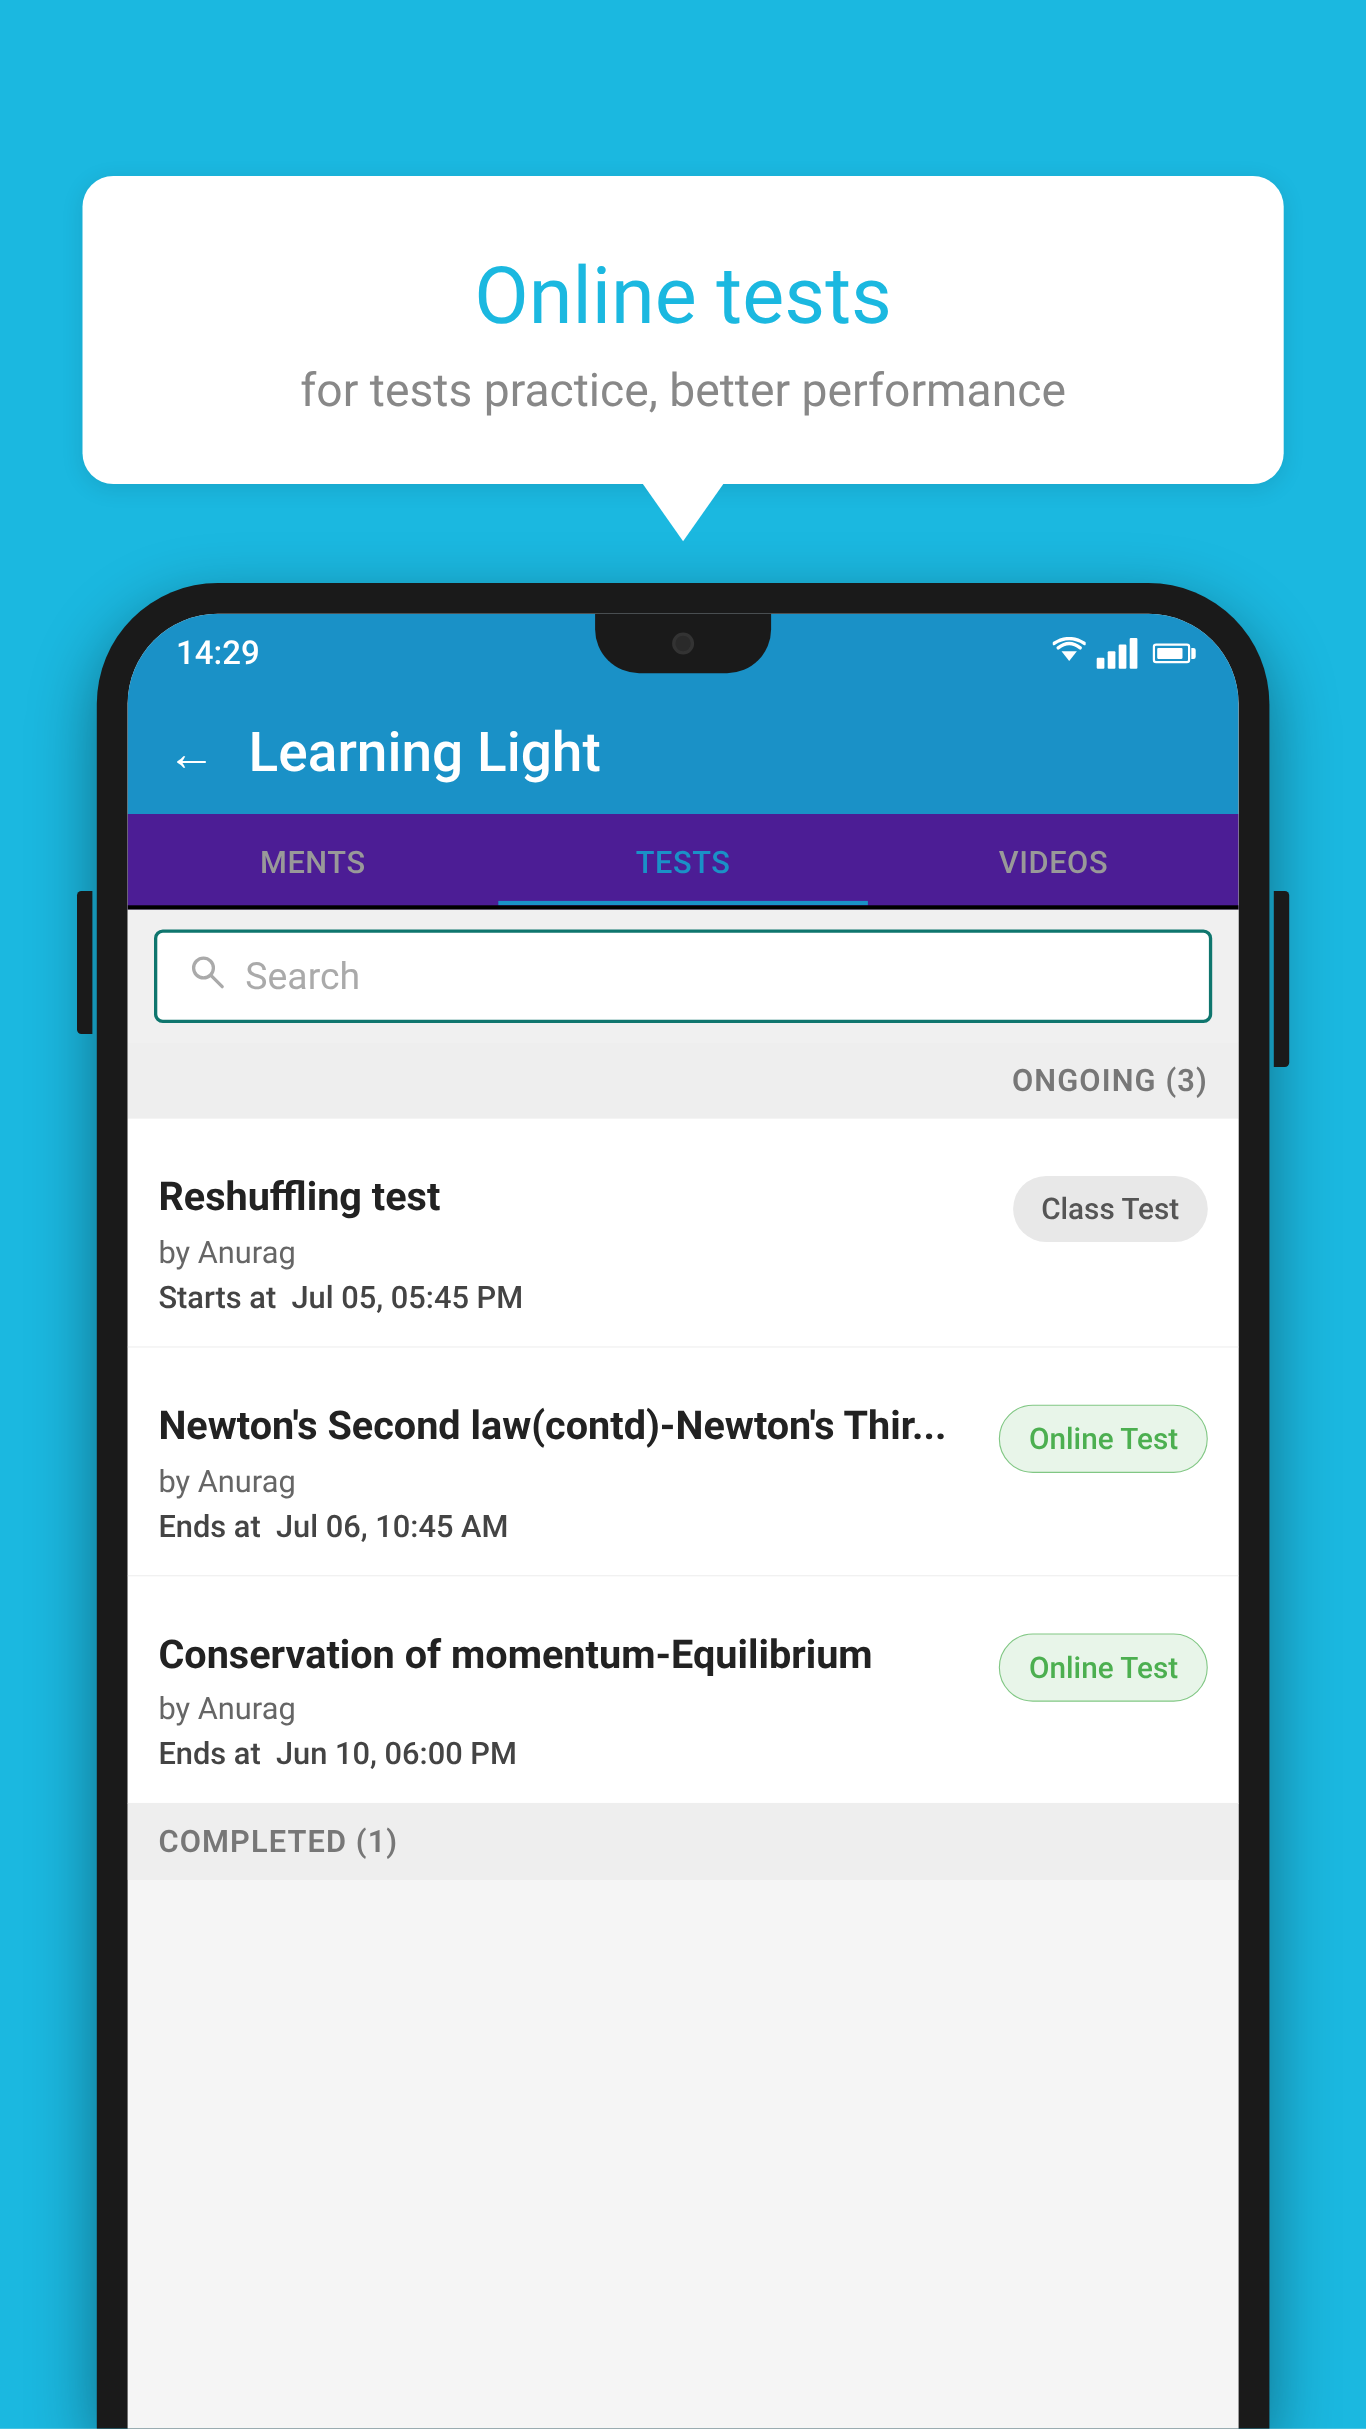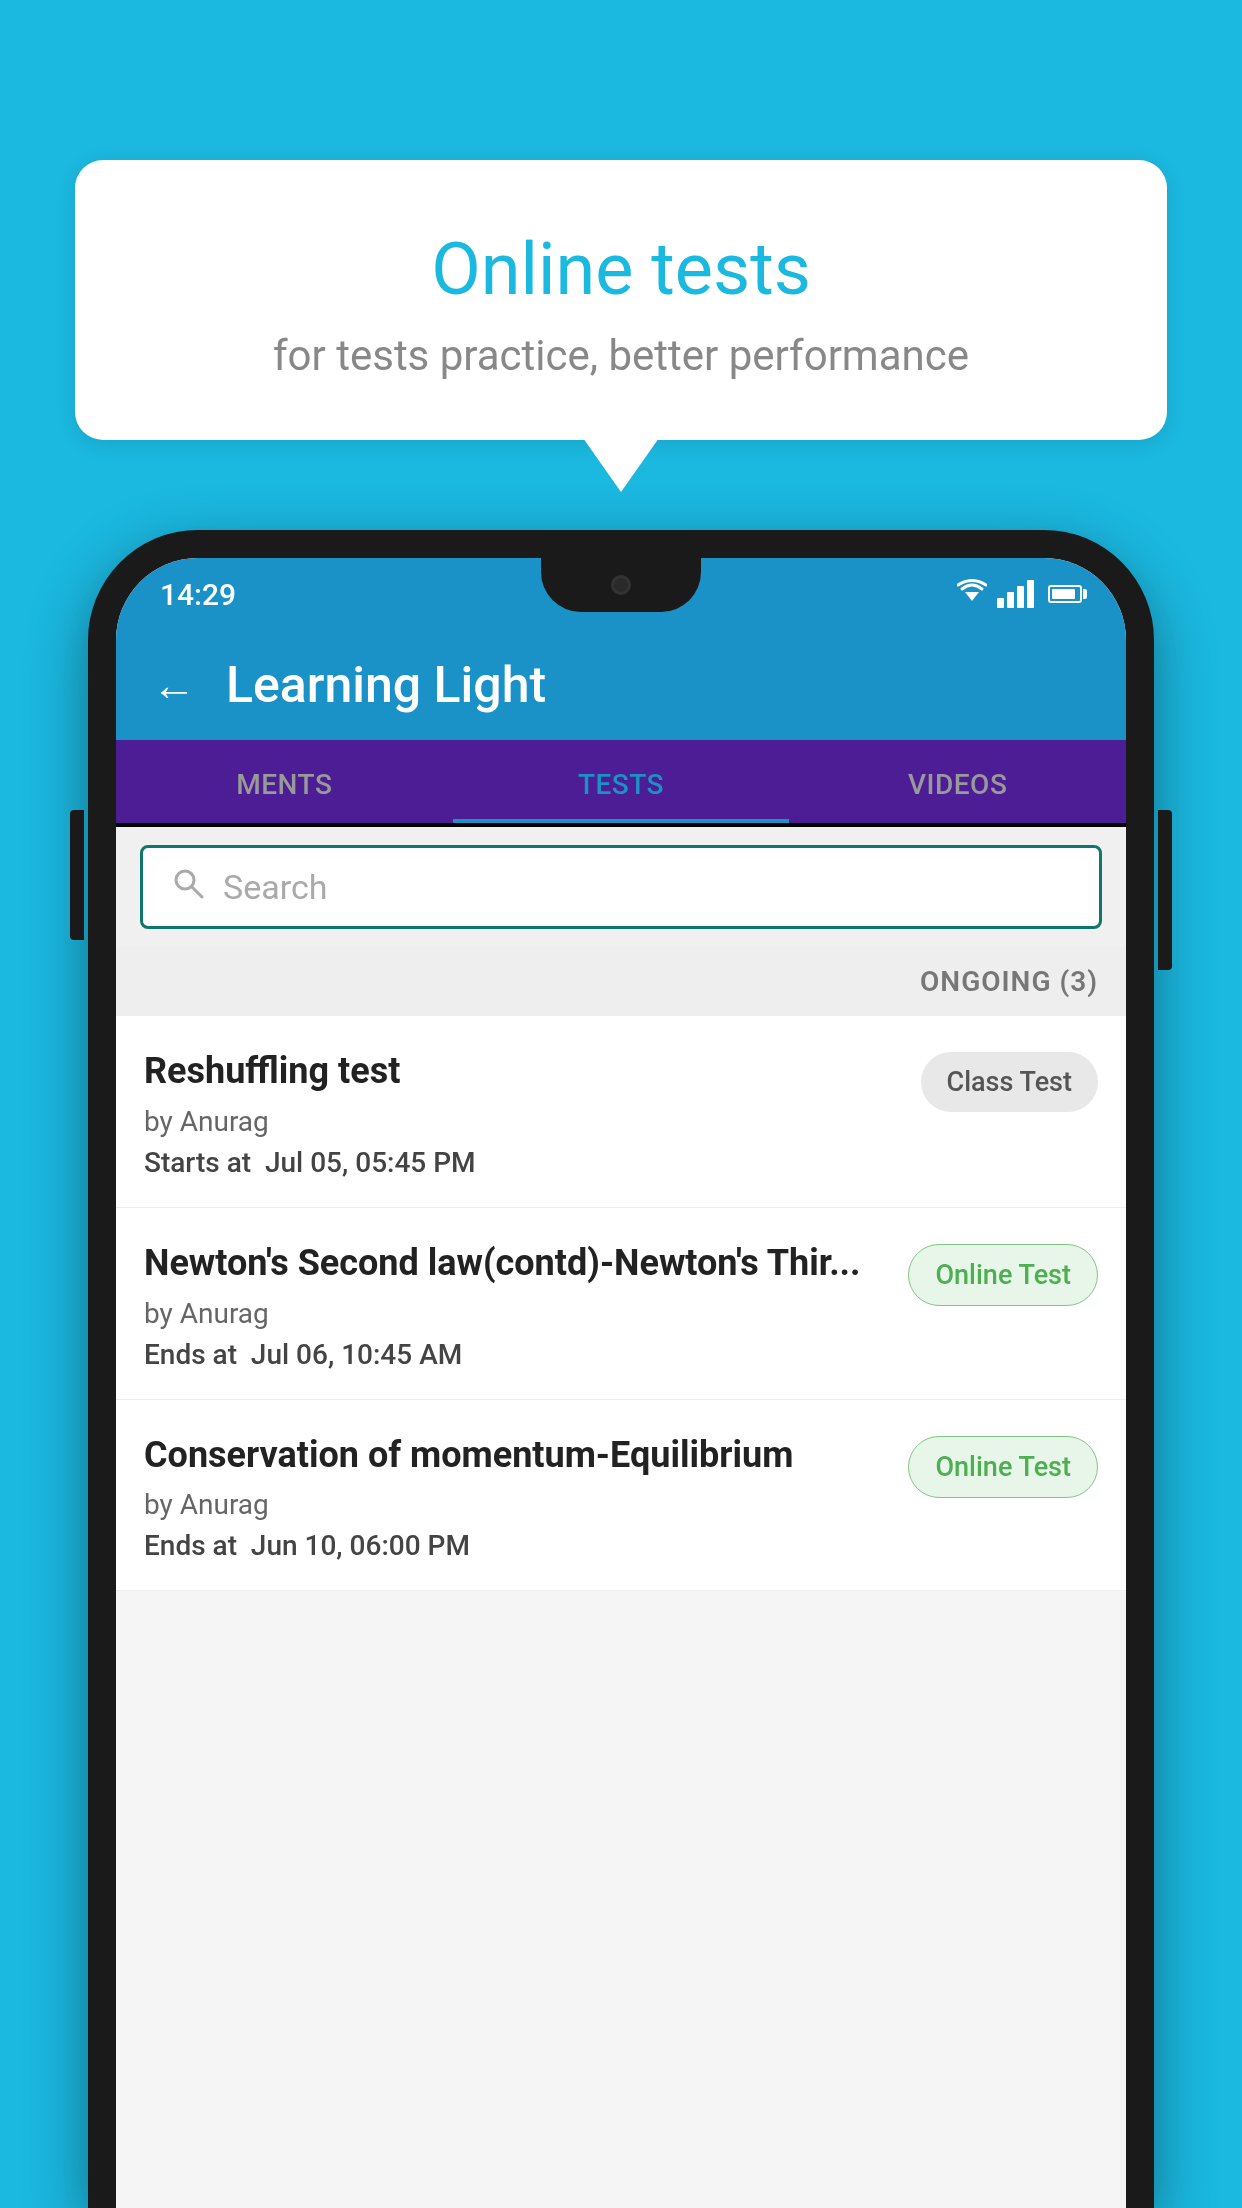--- a/index.html
+++ b/index.html
@@ -287,21 +287,21 @@
       font-weight: 600;
       letter-spacing: 1px;
     }
 
     
     .tests-list {
       background: #ffffff;
     }
 
     .test-item {
-      padding: 32px 28px 28px;
+      padding: 48px 28px 28px;
       border-bottom: 1px solid #eeeeee;
       display: flex;
       align-items: flex-start;
       justify-content: space-between;
     }
 
     .test-info {
       flex: 1;
       padding-right: 20px;
     }
@@ -461,15 +461,18 @@
           <div class="test-author">by Anurag</div>
           <div class="test-date">
             <span>Ends at</span>&nbsp;&nbsp;<span>Jun 10, 06:00 PM</span>
           </div>
         </div>
         <div class="badge badge-online">Online Test</div>
       </div>
 
     </div>
 
+    <div class="completed-header">
+      <div class="section-title">COMPLETED (1)</div>
+    </div>
 
   </div>
 </div>
 
 </body></html>

